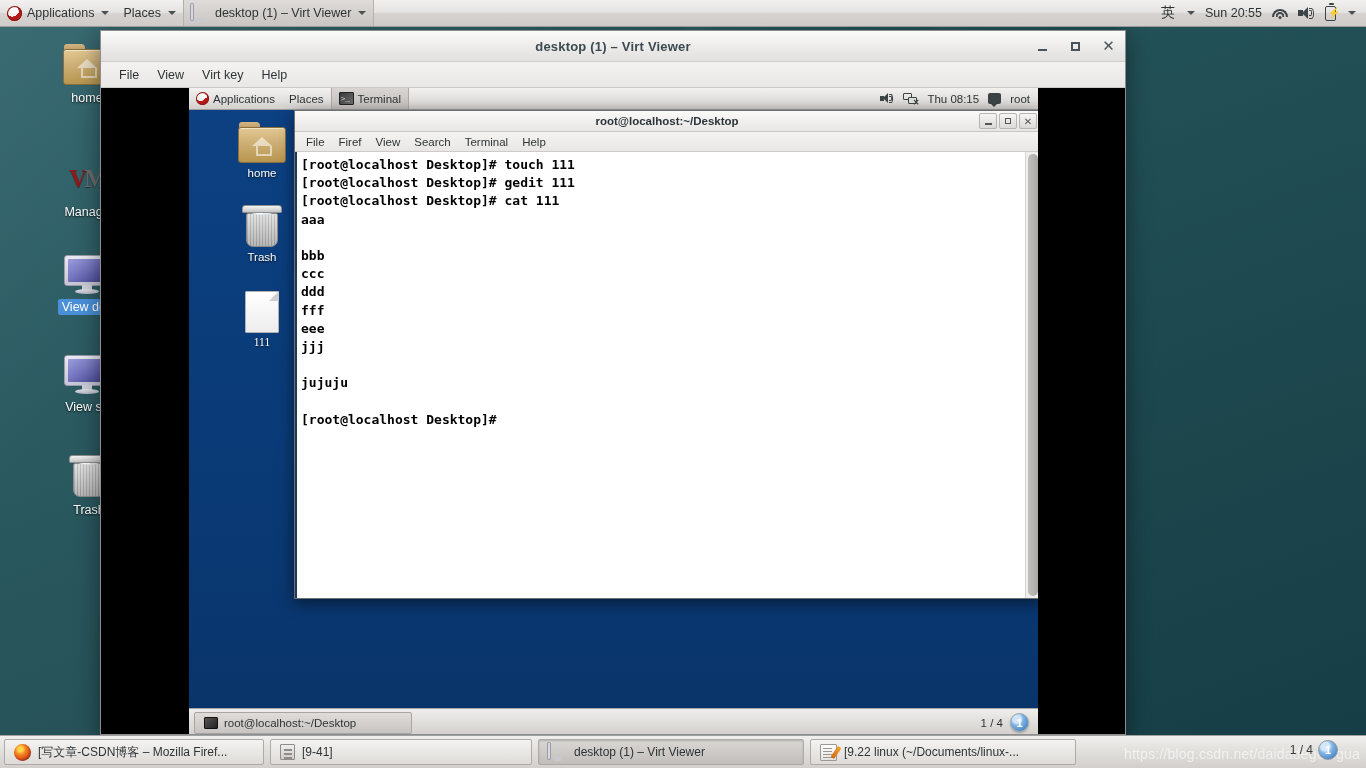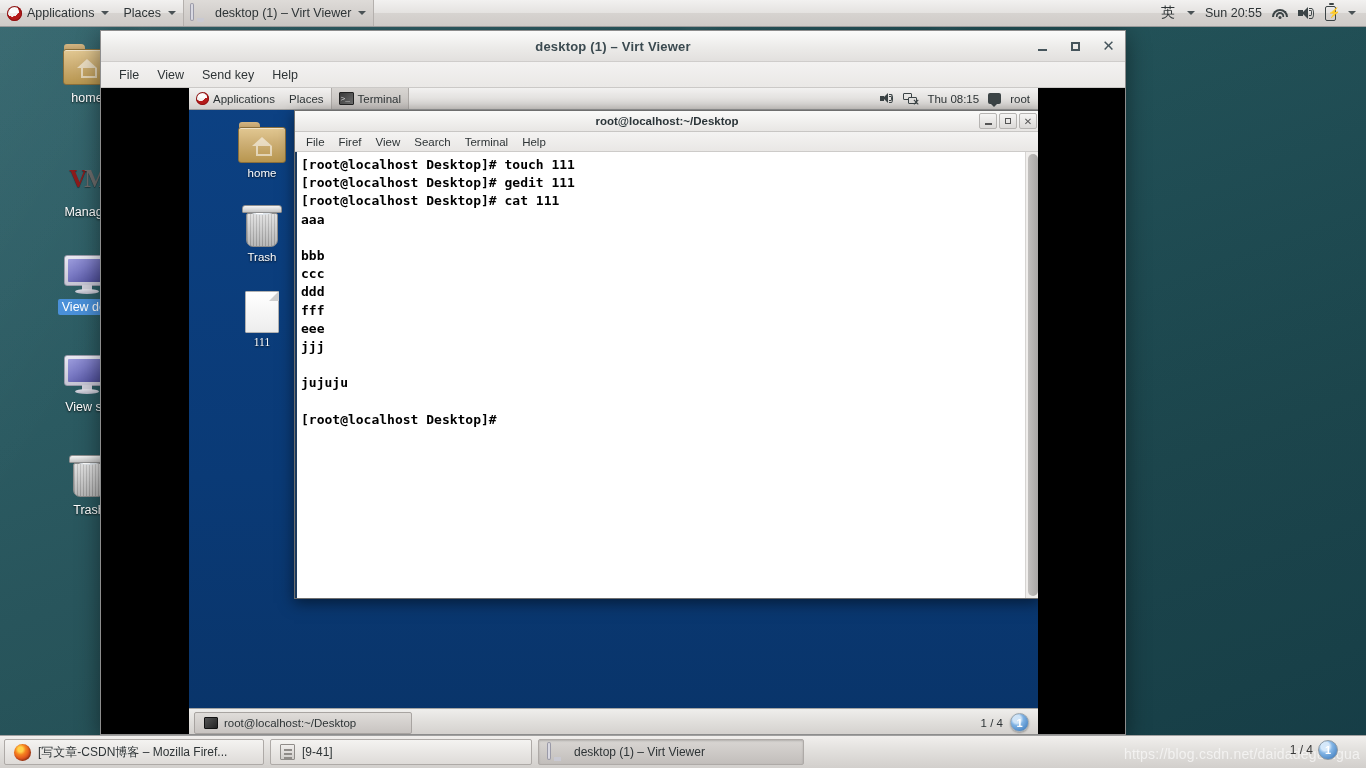--- a/index.html
+++ b/index.html
@@ -445,21 +445,21 @@
           </div>
         <div class="wb">
             <div class="x">✕</div>
           </div>
       </div>
     </div>
 
     <div id="virt-menubar">
       <div class="mi">File</div>
       <div class="mi">View</div>
-      <div class="mi">Send key</div>
+      <div class="mi">Virt key</div>
       <div class="mi">Help</div>
     </div>
 
     <div id="virt-body">
 
       <div id="guest-screen">
         <div id="guest-desktop-bg"></div>
 
         <div id="guest-top-panel">
           <div class="gp">
@@ -616,20 +616,24 @@
       <span class="txt">[写文章-CSDN博客 – Mozilla Firef...</span>
     </div>
     <div class="tb-btn b2">
       <span class="ic-archive"></span>
       <span class="txt">[9-41]</span>
     </div>
     <div class="tb-btn b3 active">
       <span class="ic-vm"><span class="s"></span><span class="st"></span></span>
       <span class="txt">desktop (1) – Virt Viewer</span>
     </div>
+    <div class="tb-btn b4">
+      <span class="ic-gedit"></span>
+      <span class="txt">[9.22 linux (~/Documents/linux-...</span>
+    </div>
   </div>
 
   <div id="watermark">https://blog.csdn.net/daidadeguaigua</div>
 
   <div id="wm-overlay">
     <span>1 / 4</span>
     <span class="ws2">1</span>
   </div>
 
 </div>

